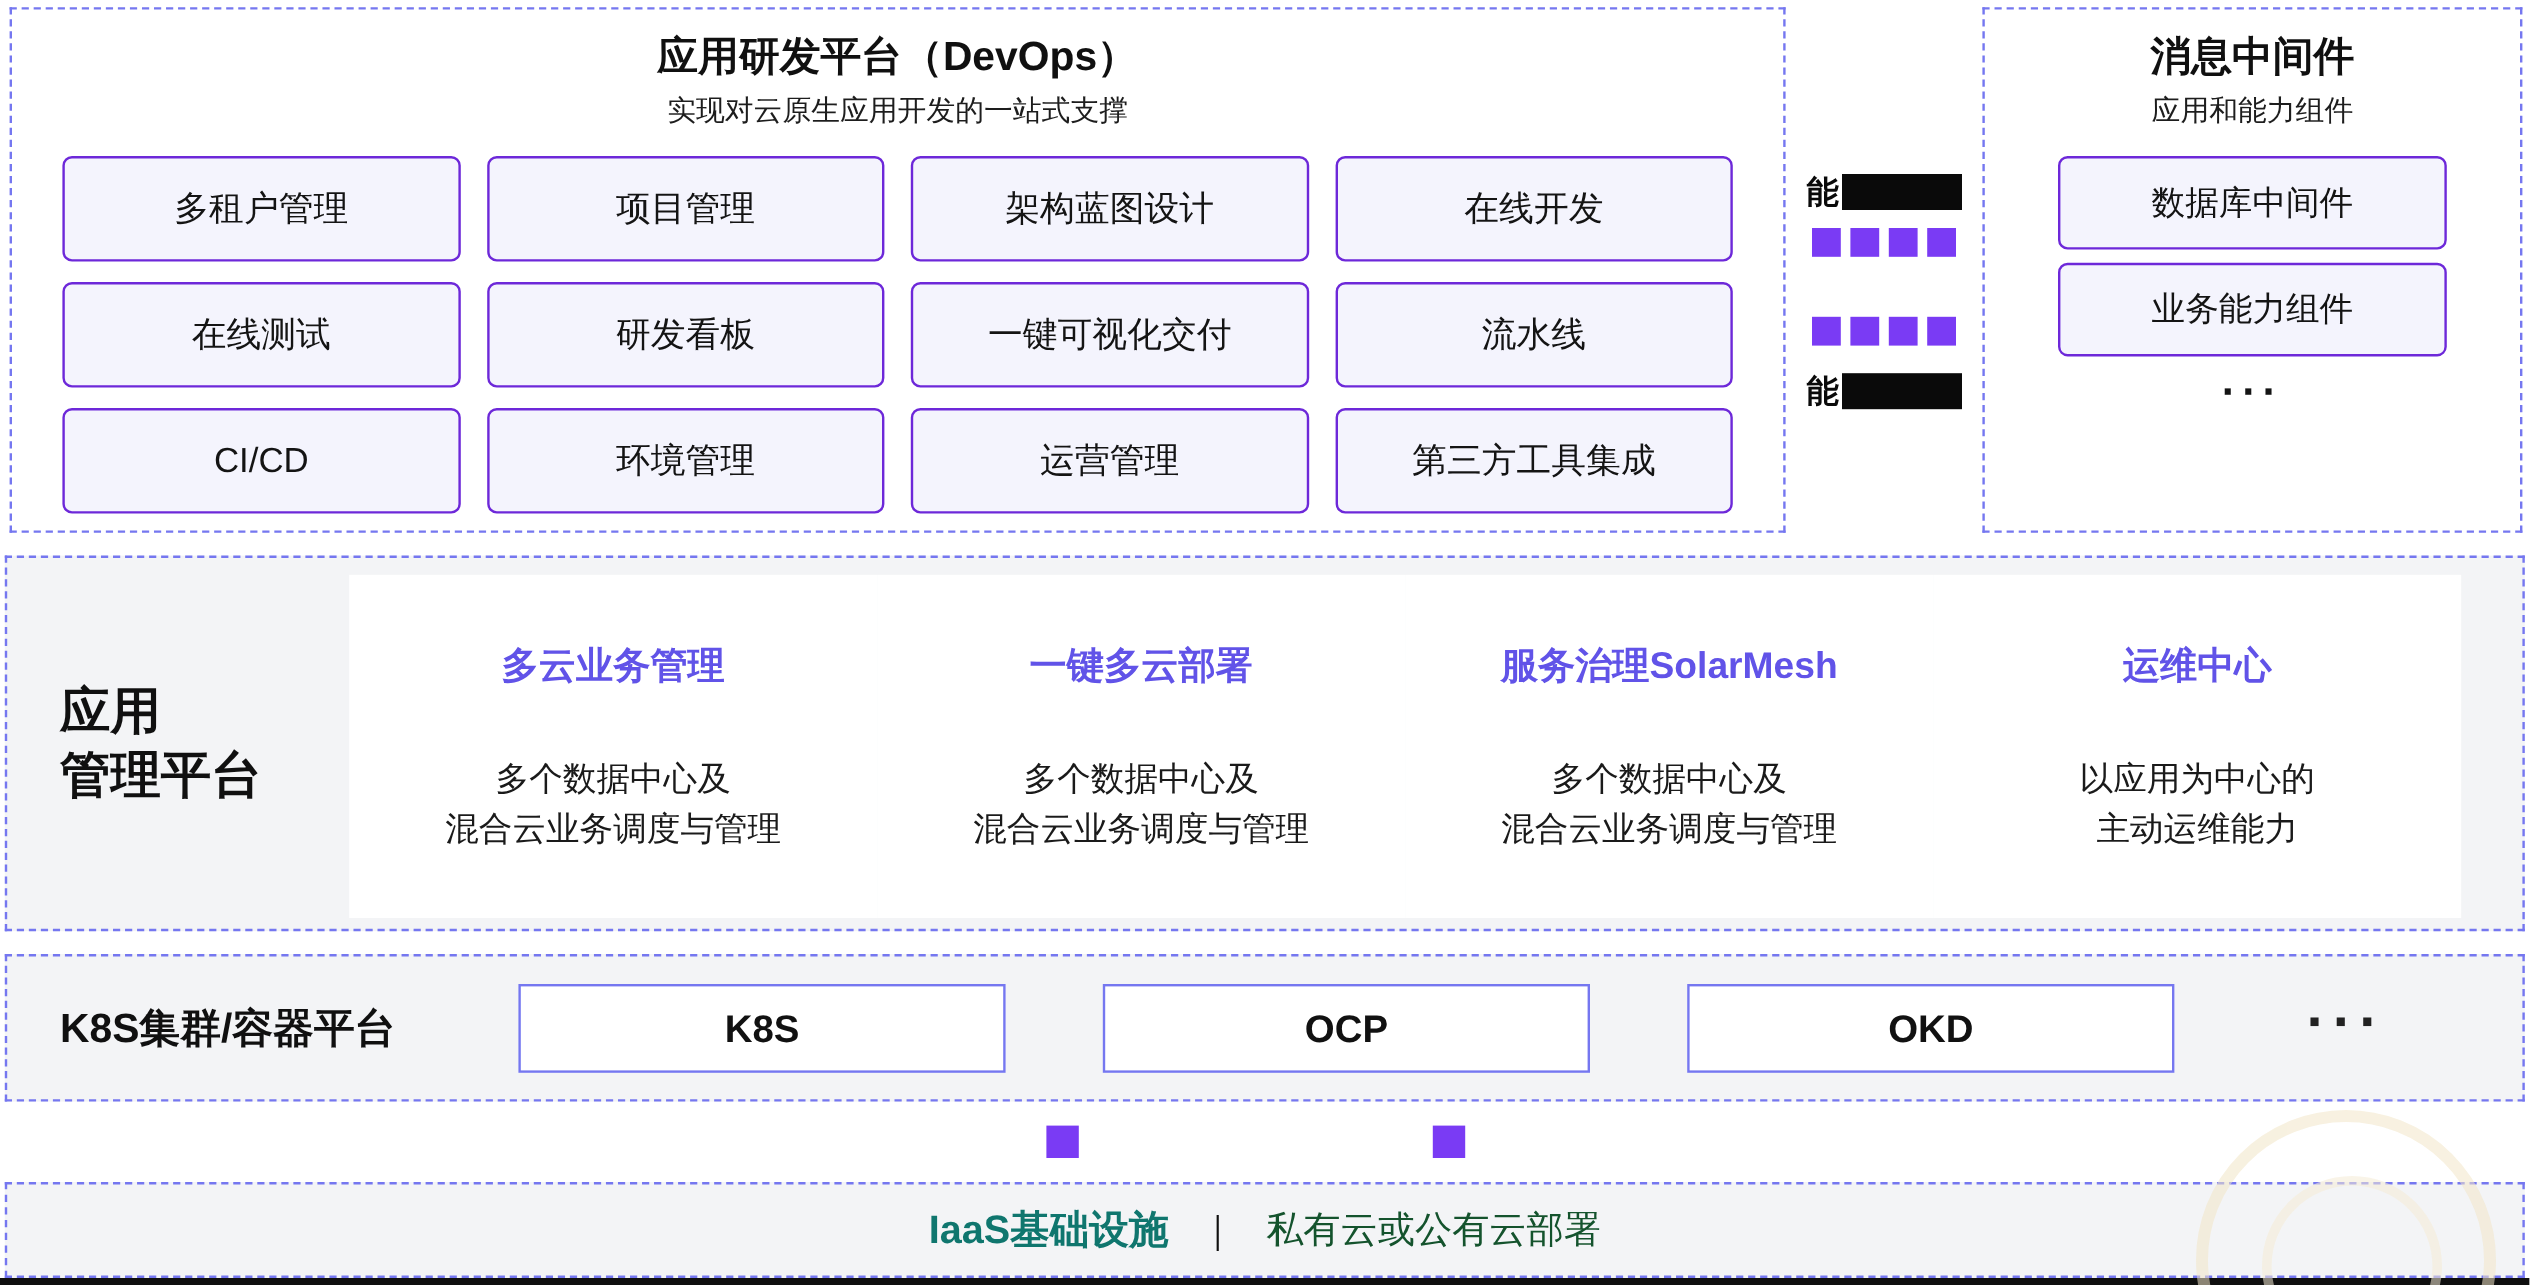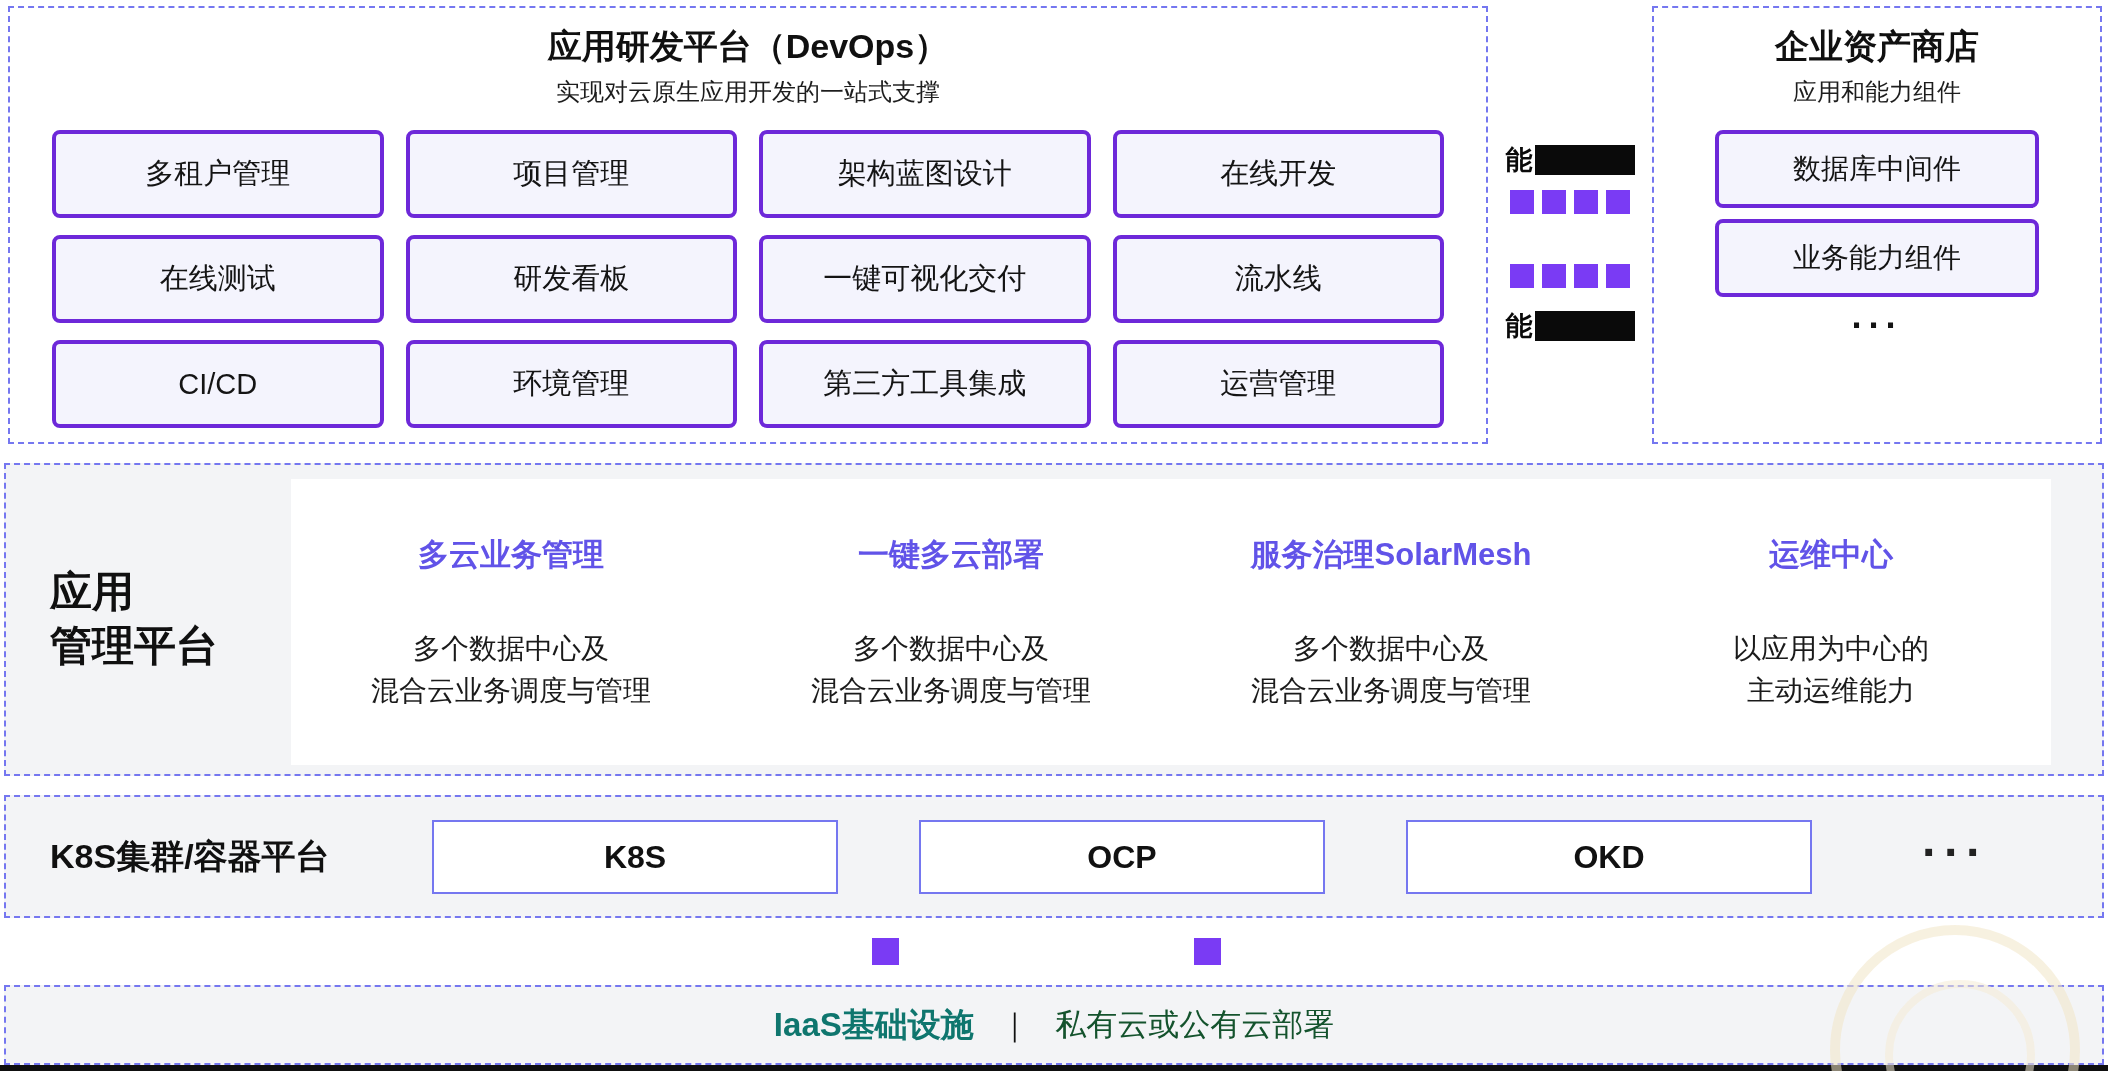--- a/index.html
+++ b/index.html
@@ -8,21 +8,21 @@
 
   .dashed-box { position:absolute; border:2px dashed #7577f0; background:#ffffff; }
   .band { position:absolute; border:2px dashed #7577f0; background:#f3f4f6; }
 
   
   .devops { left:8px; top:6px; width:1480px; height:438px; }
   .sec-title { padding-top:16px; text-align:center; font-size:34px; font-weight:700; color:#101010; }
   .sec-sub { margin-top:6px; text-align:center; font-size:24px; color:#1d1d1d; }
   .devops-grid { position:absolute; left:42px; right:42px; top:122px;
                  display:grid; grid-template-columns:repeat(4,1fr); column-gap:22px; row-gap:17px; }
-  .pill { height:88px; background:#f4f4fd; border:4px solid #6d28d9; border-radius:8px;
+  .pill { height:88px; background:#f4f4fd; border:2px solid #6d28d9; border-radius:8px;
           display:flex; align-items:center; justify-content:center; font-size:29px; color:#141414; }
 
   
   .connector { position:absolute; left:1488px; top:6px; width:164px; height:438px; }
   .conn-row { position:absolute; left:0; width:100%; display:flex; justify-content:center; align-items:center; }
   .redact-char { font-size:27px; font-weight:700; color:#0a0a0a; margin-right:2px; }
   .redact-bar { width:100px; height:30px; background:#0a0a0a; }
   .squares { gap:8px; }
   .sq { width:24px; height:24px; background:#7a3bf4; }
   .conn-label-1 { top:136px; }
@@ -87,22 +87,22 @@
       <div class="pill">多租户管理</div>
       <div class="pill">项目管理</div>
       <div class="pill">架构蓝图设计</div>
       <div class="pill">在线开发</div>
       <div class="pill">在线测试</div>
       <div class="pill">研发看板</div>
       <div class="pill">一键可视化交付</div>
       <div class="pill">流水线</div>
       <div class="pill">CI/CD</div>
       <div class="pill">环境管理</div>
+      <div class="pill">运营管理</div>
       <div class="pill">第三方工具集成</div>
-      <div class="pill">运营管理</div>
     </div>
   </div>
 
   <div class="connector">
     <div class="conn-row conn-label-1">
       <span class="redact-char">能</span>
       <span class="redact-bar"></span>
     </div>
     <div class="conn-row squares conn-squares-1">
       <span class="sq"></span>
@@ -116,21 +116,21 @@
       <span class="sq"></span>
       <span class="sq"></span>
     </div>
     <div class="conn-row conn-label-2">
       <span class="redact-char">能</span>
       <span class="redact-bar"></span>
     </div>
   </div>
 
   <div class="dashed-box asset">
-    <div class="sec-title">企业资产商店</div>
+    <div class="sec-title">消息中间件</div>
     <div class="sec-sub">应用和能力组件</div>
     <div class="asset-items">
       <div class="pill asset-item">数据库中间件</div>
       <div class="pill asset-item">业务能力组件</div>
     </div>
     <div class="asset-more">···</div>
   </div>
 
   <div class="band mid-band">
     <div class="mid-label">

